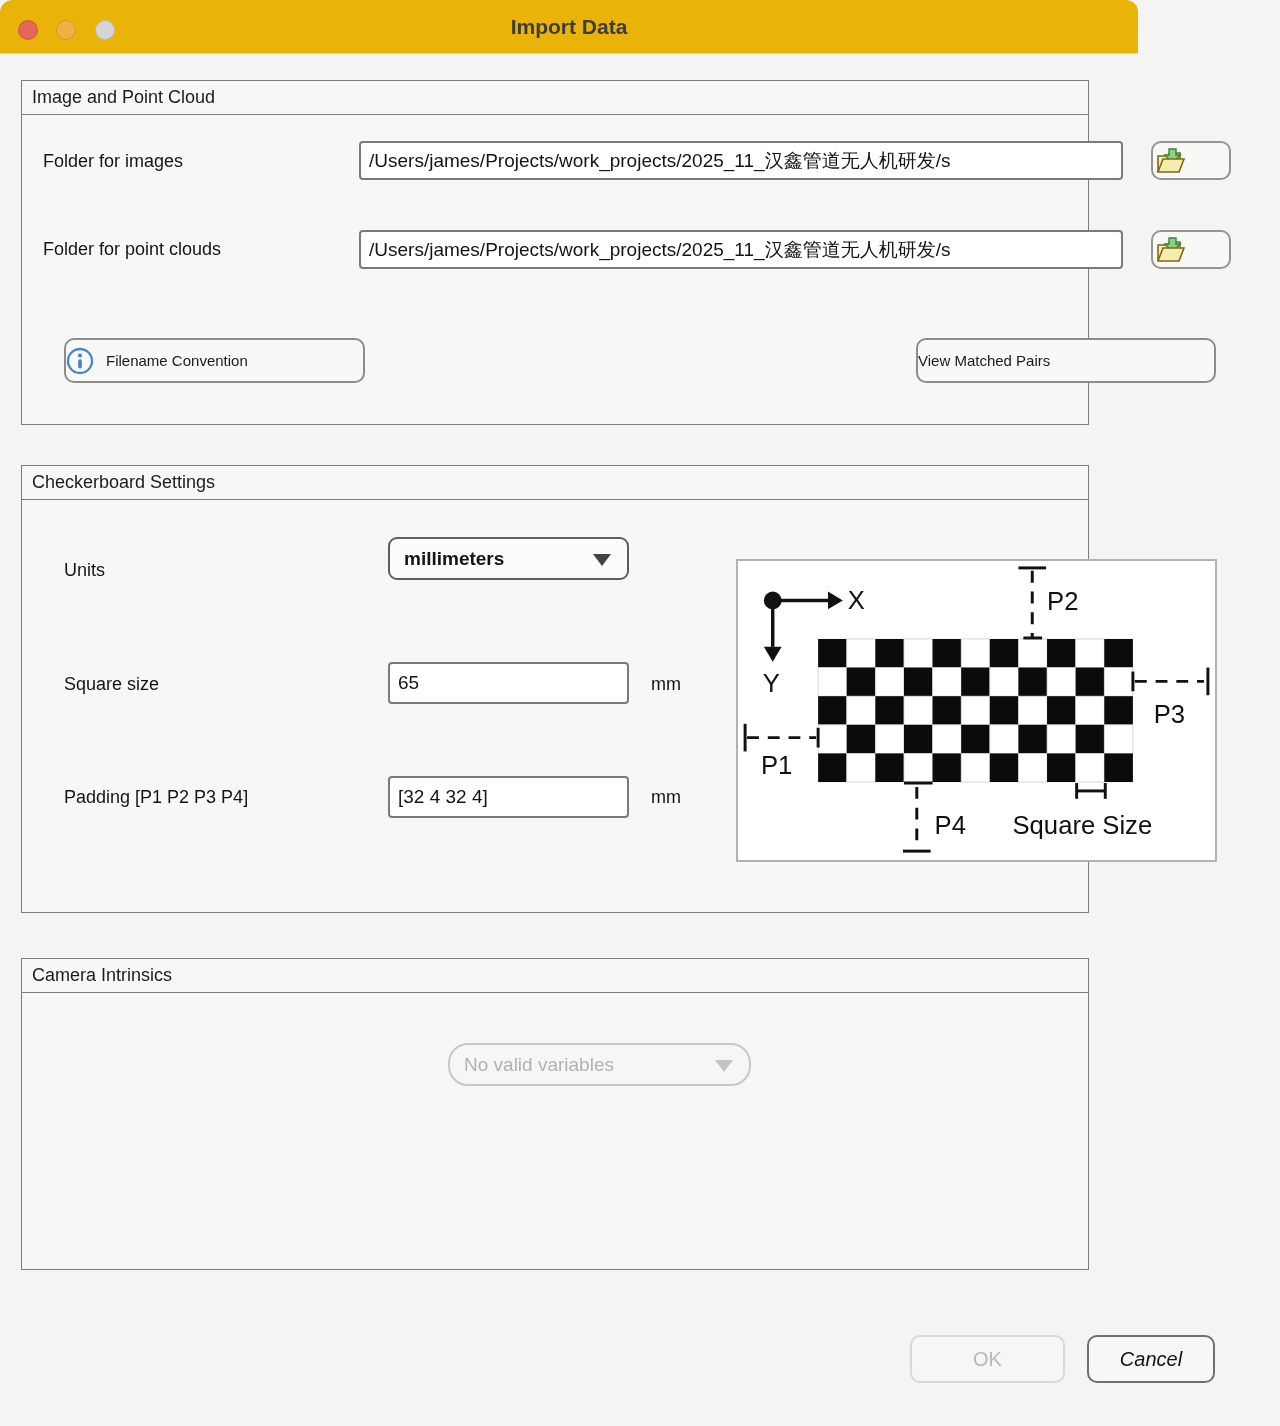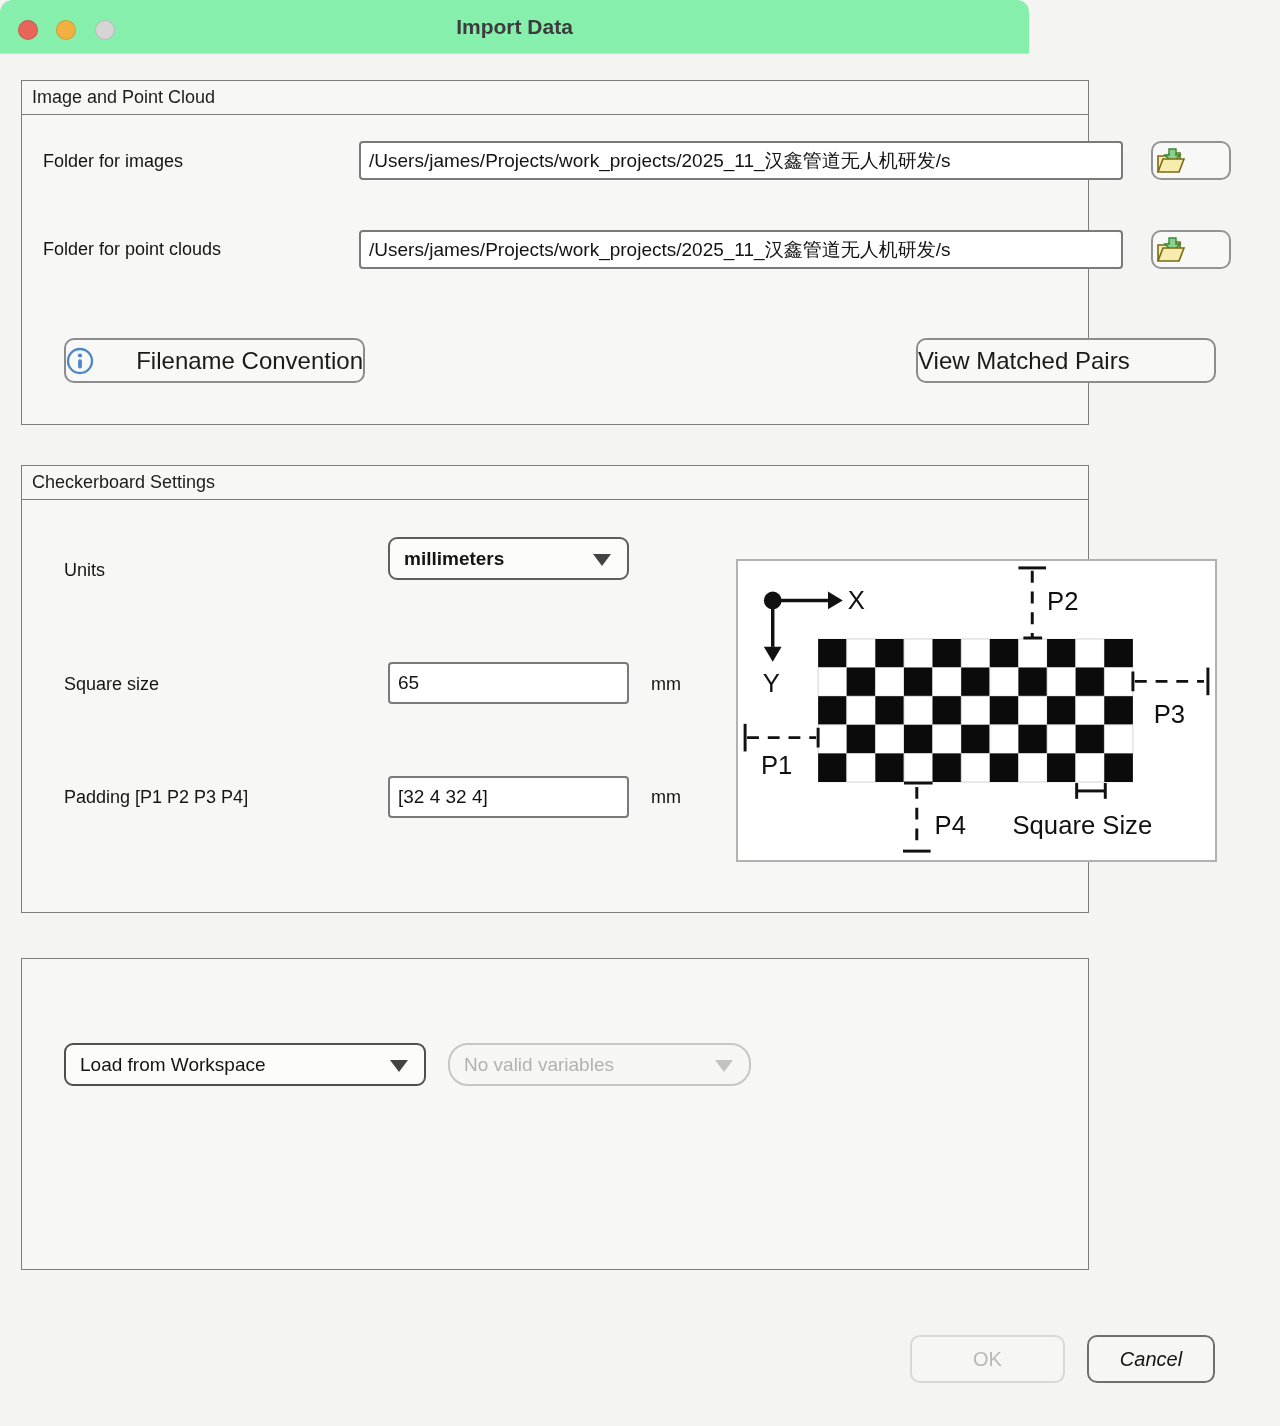--- a/index.html
+++ b/index.html
@@ -7,22 +7,22 @@
   body {
     position:relative;
     background:#f4f4f3;
     font-family:"Liberation Sans", sans-serif;
     color:#1b1b1d;
     overflow:hidden;
     border-radius:12px 12px 0 0;
   }
   
   .titlebar {
-    position:absolute; left:0; top:0; width:1029px; height:54px;
-    background:#86efac; border-bottom:1px solid #d7d7d6;
+    position:absolute; left:0; top:0; width:1138px; height:54px;
+    background:#eab308; border-bottom:1px solid #d7d7d6;
     border-radius:12px 12px 0 0;
   }
   .traffic { position:absolute; top:20px; width:20px; height:20px; border-radius:50%;
              border:1px solid rgba(0,0,0,0.12); }
   .t-red    { left:18px; background:var(--accent-red); }
   .t-yellow { left:56px; background:var(--accent-yellow); }
   .t-gray   { left:95px; background:var(--accent-gray); }
   .win-title {
     position:absolute; left:0; right:0; top:0; height:54px;
     display:flex; align-items:center; justify-content:center;
@@ -46,23 +46,23 @@
   .lbl { position:absolute; font-size:18px; color:#141414; white-space:nowrap; }
 
   .tfield {
     position:absolute; background:#ffffff; border:2px solid #7a7a7a;
     font-size:19px; color:#141414; padding:0 8px;
     font-family:"Liberation Sans", sans-serif;
     white-space:nowrap; overflow:hidden; outline:none; border-radius:4px;
   }
 
   .btn {
-    position:absolute; display:flex; align-items:center; justify-content:space-between;
+    position:absolute; display:flex; align-items:center; justify-content:flex-start;
     gap:12px; background:#f8f8f7; border:2px solid #8c8c8c; border-radius:10px;
-    font-size:24px; color:#1a1a1a; cursor:pointer;
+    font-size:15px; color:#1a1a1a; cursor:pointer;
     font-family:"Liberation Sans", sans-serif;
   }
   .browse-btn { border-radius:10px; border:2px solid #949494; }
 
   
   .dropdown {
     position:absolute; display:flex; align-items:center;
     background:#fcfcfb; border:2px solid #5e5e5e; border-radius:9px;
     font-size:19px; color:#141414; padding:0 14px; cursor:pointer;
   }
@@ -264,25 +264,22 @@
         <line x1="342" y1="233" x2="371" y2="233"></line>
         <line x1="342" y1="225" x2="342" y2="241"></line>
         <line x1="371" y1="225" x2="371" y2="241"></line>
       </g>
       <text class="diag-label" x="277" y="277">Square Size</text>
     </svg>
   </div>
 </div>
 
 <div class="group g3">
-
-  <div class="dropdown" style="left:42px; top:84px; width:362px; height:43px; border-color:#4f4f4f;">
-    <span>Load from Workspace</span>
-    <span class="caret"></span>
-  </div>
+  <div class="group-header">Camera Intrinsics</div>
+
 
   <div class="dropdown disabled" style="left:426px; top:84px; width:303px; height:43px;" aria-disabled="true">
     <span>No valid variables</span>
     <span class="caret"></span>
   </div>
 </div>
 
 <button class="footer-btn ok-btn" aria-disabled="true">OK</button>
 <button class="footer-btn cancel-btn">Cancel</button>
 

